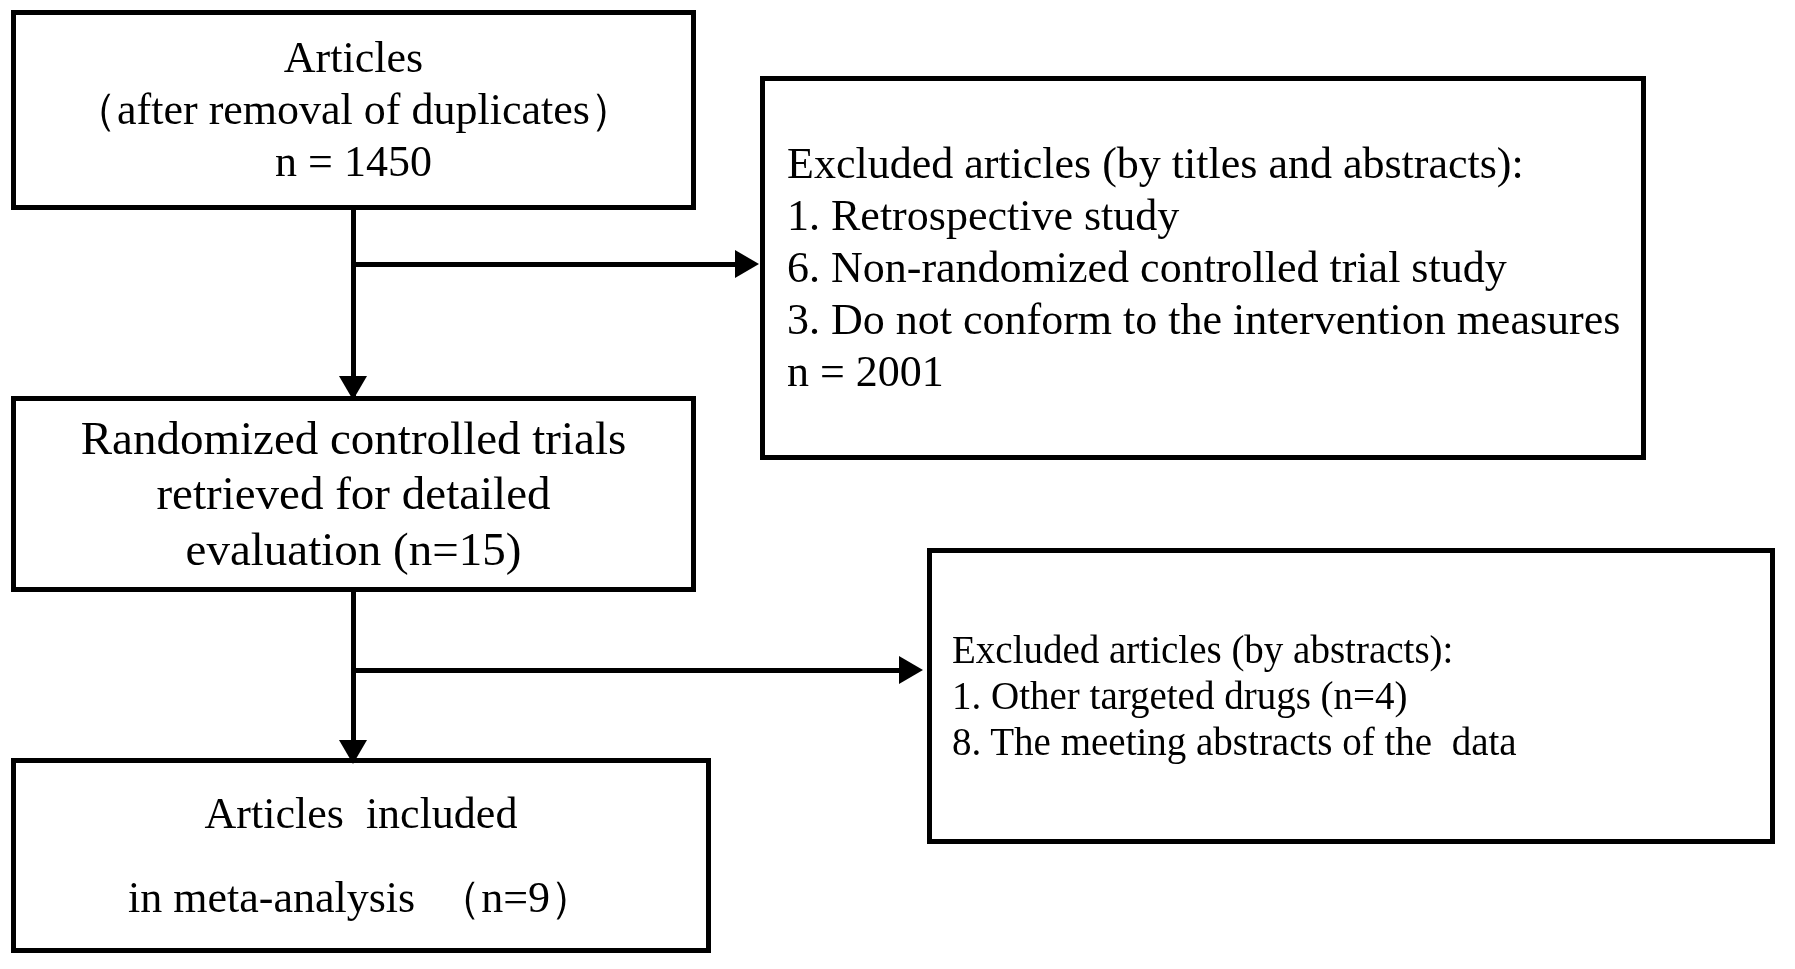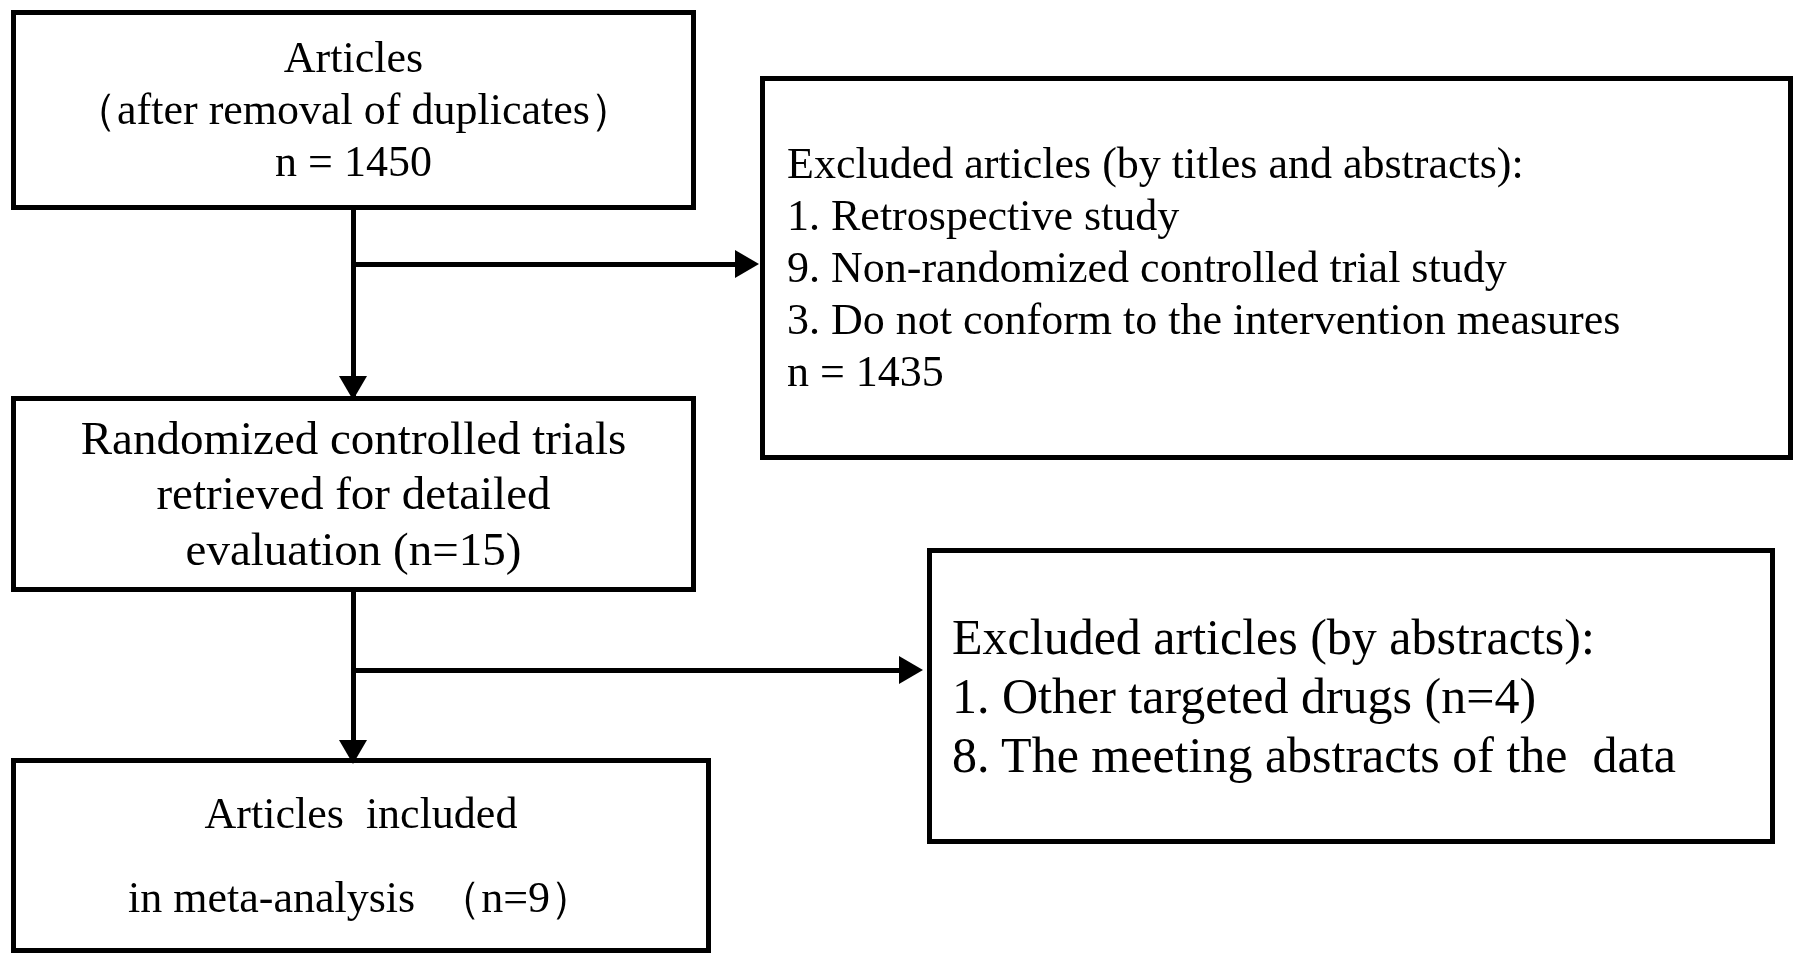--- a/index.html
+++ b/index.html
@@ -50,39 +50,39 @@
   #box-articles {
     left: 8px;
     top: 10px;
     width: 685px;
     height: 200px;
     font-size: 44px;
   }
   #box-excluded-titles {
     left: 757px;
     top: 76px;
-    width: 1033px;
+    width: 886px;
     height: 384px;
     font-size: 44px;
     padding-left: 22px;
     padding-right: 10px;
   }
   #box-rct {
     left: 8px;
     top: 396px;
     width: 685px;
     height: 196px;
     font-size: 47px;
   }
   #box-excluded-abstracts {
     left: 924px;
     top: 548px;
     width: 848px;
     height: 296px;
-    font-size: 50px;
+    font-size: 39px;
     padding-left: 20px;
     padding-right: 24px;
   }
   #box-included {
     left: 8px;
     top: 758px;
     width: 700px;
     height: 195px;
     font-size: 44px;
     gap: 32px;
@@ -149,23 +149,23 @@
 
   <div class="box box-centered" id="box-articles">
     <div class="line">Articles</div>
     <div class="line">（after removal of duplicates）</div>
     <div class="line">n = 1450</div>
   </div>
 
   <div class="box box-left" id="box-excluded-titles">
     <div class="line">Excluded articles (by titles and abstracts):</div>
     <div class="line">1. Retrospective study</div>
-    <div class="line">9. Non-randomized controlled trial study</div>
+    <div class="line">6. Non-randomized controlled trial study</div>
     <div class="line">3. Do not conform to the intervention measures</div>
-    <div class="line">n = 1435</div>
+    <div class="line">n = 2001</div>
   </div>
 
   <div class="box box-centered" id="box-rct">
     <div class="line">Randomized controlled trials</div>
     <div class="line">retrieved for detailed</div>
     <div class="line">evaluation (n=15)</div>
   </div>
 
   <div class="box box-left" id="box-excluded-abstracts">
     <div class="line">Excluded articles (by abstracts):</div>

